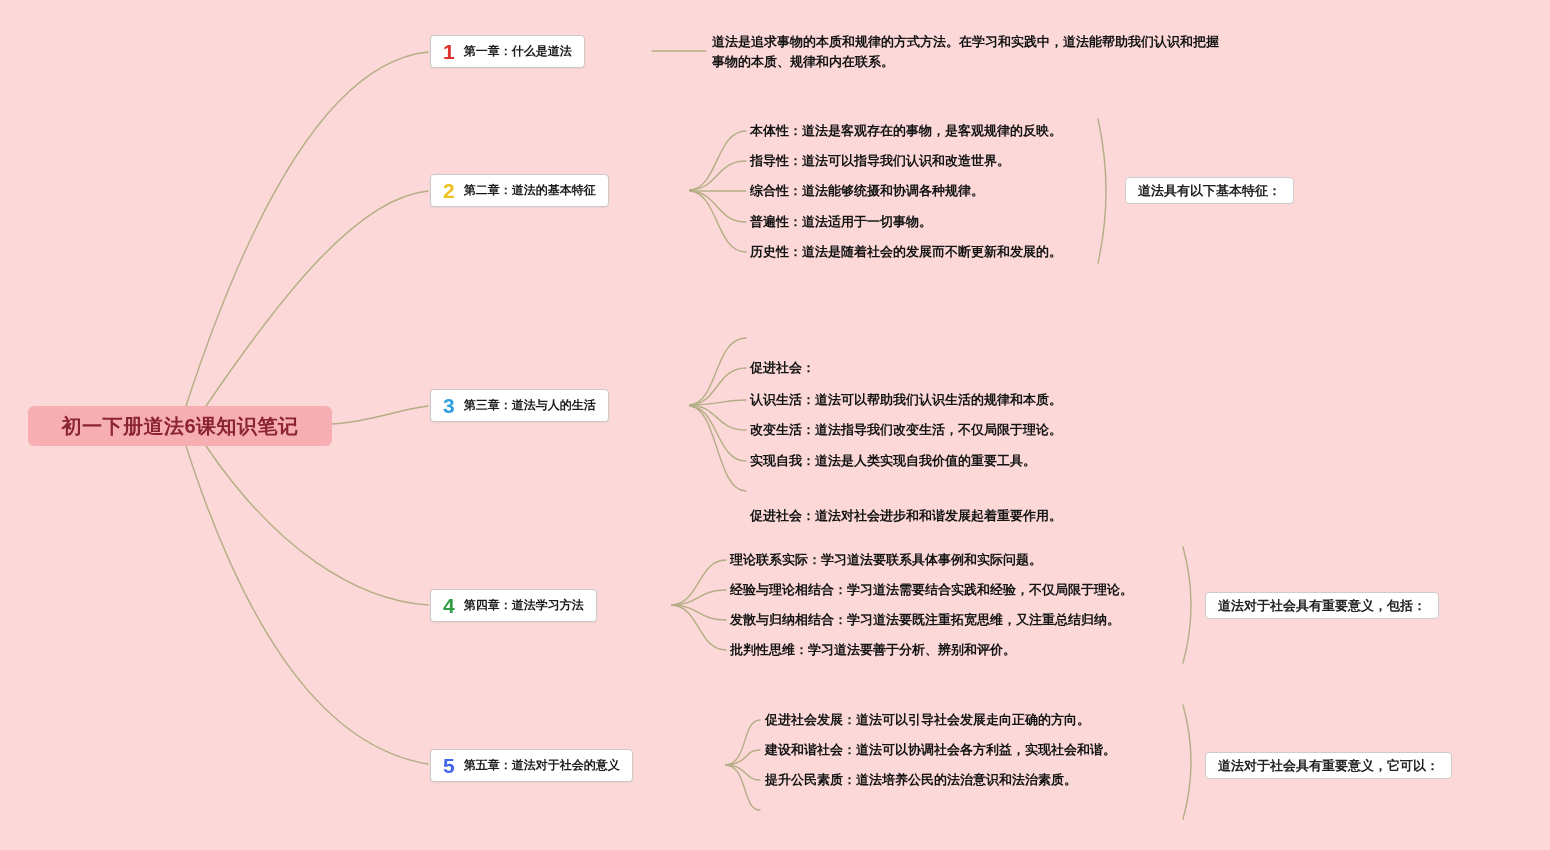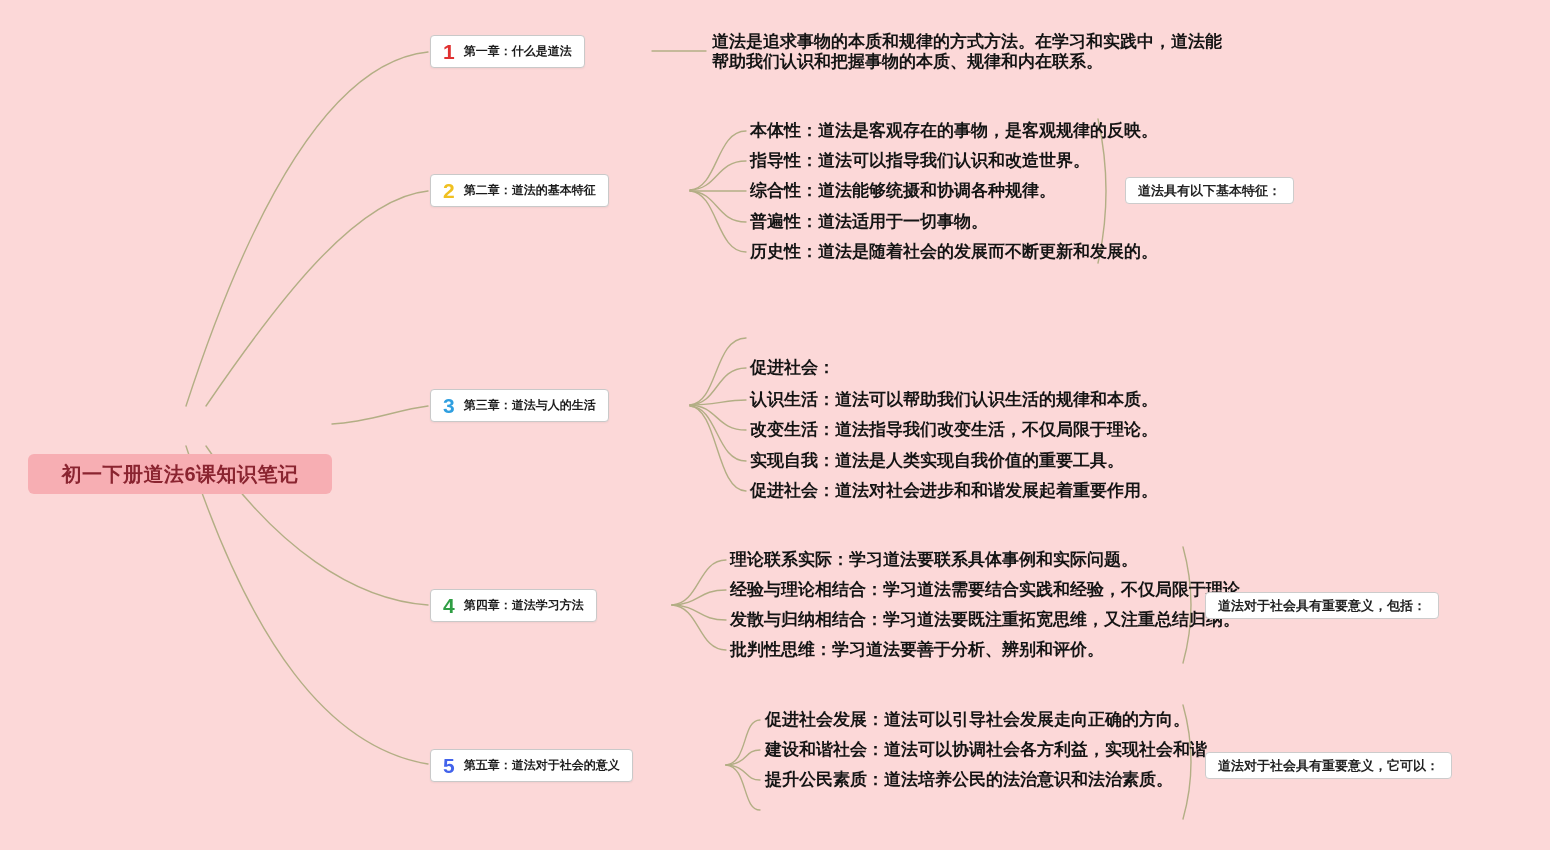--- a/index.html
+++ b/index.html
@@ -9,21 +9,21 @@
   svg.links{position:absolute;left:0;top:0;width:1550px;height:850px}
   svg.links path{fill:none;stroke:var(--connector-color,#b3ae85);stroke-width:1.4;stroke-linecap:round}
   .root{position:absolute;display:flex;align-items:center;justify-content:center;
         border-radius:6px;font-weight:bold;font-size:20px;letter-spacing:.5px;
         padding:8px 14px;white-space:nowrap}
   .branch{position:absolute;display:flex;align-items:center;gap:9px;background:#ffffff;
           border:1px solid #c9c9c9;border-radius:4px;height:33px;padding:0 12px;
           box-shadow:0 1px 2px rgba(0,0,0,.05);white-space:nowrap}
   .branch .num{font-size:21px;font-weight:bold;line-height:1}
   .branch .title{font-size:12px;font-weight:bold;color:#1b1b1b}
-  .leaf{position:absolute;font-size:17px;color:#141414;white-space:nowrap;
+  .leaf{position:absolute;font-size:13px;color:#141414;white-space:nowrap;
         line-height:18px;font-weight:600}
   .para{white-space:normal;line-height:20px}
   .summary{position:absolute;display:flex;align-items:center;justify-content:center;
            background:#ffffff;border:1px solid #cccccc;border-radius:4px;height:27px;
            padding:10px 12px;font-size:13px;font-weight:600;color:#222;white-space:nowrap}
 </style>
 </head>
 <body>
 
 <div id="canvas">
@@ -59,21 +59,21 @@
     <path d="M726,765 C748,763 742,720 760,720"></path>
     <path d="M726,765 C748,764 744,750 760,750"></path>
     <path d="M726,765 C748,766 744,780 760,780"></path>
     <path d="M726,765 C748,767 742,810 760,810"></path>
 
     <path d="M1098,119 Q1114,191 1098,263"></path>
     <path d="M1183,547 Q1199,605 1183,663"></path>
     <path d="M1183,705 Q1199,762 1183,819"></path>
   </svg>
 
-  <div class="root" style="left: 28px; top: 406px; width: 304px; height: 40px; color: rgb(138, 36, 48); background: rgb(247, 174, 179); margin-top: 48px;">初一下册道法6课知识笔记</div>
+  <div class="root" style="left: 28px; top: 406px; width: 304px; height: 40px; color: rgb(138, 36, 48); background: rgb(247, 174, 179);">初一下册道法6课知识笔记</div>
 
   <div class="branch" style="left:430px;top:35px">
     <span class="num" style="color: rgb(224, 49, 49);">1</span>
     <span class="title">第一章：什么是道法</span>
   </div>
   <div class="branch" style="left:430px;top:174px">
     <span class="num" style="color: rgb(240, 192, 32);">2</span>
     <span class="title">第二章：道法的基本特征</span>
   </div>
   <div class="branch" style="left:430px;top:389px">
@@ -95,21 +95,21 @@
   <div class="leaf" style="left:750px;top:152px">指导性：道法可以指导我们认识和改造世界。</div>
   <div class="leaf" style="left:750px;top:182px">综合性：道法能够统摄和协调各种规律。</div>
   <div class="leaf" style="left:750px;top:213px">普遍性：道法适用于一切事物。</div>
   <div class="leaf" style="left:750px;top:243px">历史性：道法是随着社会的发展而不断更新和发展的。</div>
   <div class="summary" style="left:1125px;top:177px">道法具有以下基本特征：</div>
 
   <div class="leaf" style="left:750px;top:359px">促进社会：</div>
   <div class="leaf" style="left:750px;top:391px">认识生活：道法可以帮助我们认识生活的规律和本质。</div>
   <div class="leaf" style="left:750px;top:421px">改变生活：道法指导我们改变生活，不仅局限于理论。</div>
   <div class="leaf" style="left:750px;top:452px">实现自我：道法是人类实现自我价值的重要工具。</div>
-  <div class="leaf" style="left:750px;top:482px">促进社会：道法对社会进步和和谐发展起着重要作用。</div>
+  <div class="leaf" style="left:750px;top:507px">促进社会：道法对社会进步和和谐发展起着重要作用。</div>
 
   <div class="leaf" style="left:730px;top:551px">理论联系实际：学习道法要联系具体事例和实际问题。</div>
   <div class="leaf" style="left:730px;top:581px">经验与理论相结合：学习道法需要结合实践和经验，不仅局限于理论。</div>
   <div class="leaf" style="left:730px;top:611px">发散与归纳相结合：学习道法要既注重拓宽思维，又注重总结归纳。</div>
   <div class="leaf" style="left:730px;top:641px">批判性思维：学习道法要善于分析、辨别和评价。</div>
   <div class="summary" style="left:1205px;top:592px">道法对于社会具有重要意义，包括：</div>
 
   <div class="leaf" style="left:765px;top:711px">促进社会发展：道法可以引导社会发展走向正确的方向。</div>
   <div class="leaf" style="left:765px;top:741px">建设和谐社会：道法可以协调社会各方利益，实现社会和谐。</div>
   <div class="leaf" style="left:765px;top:771px">提升公民素质：道法培养公民的法治意识和法治素质。</div>

